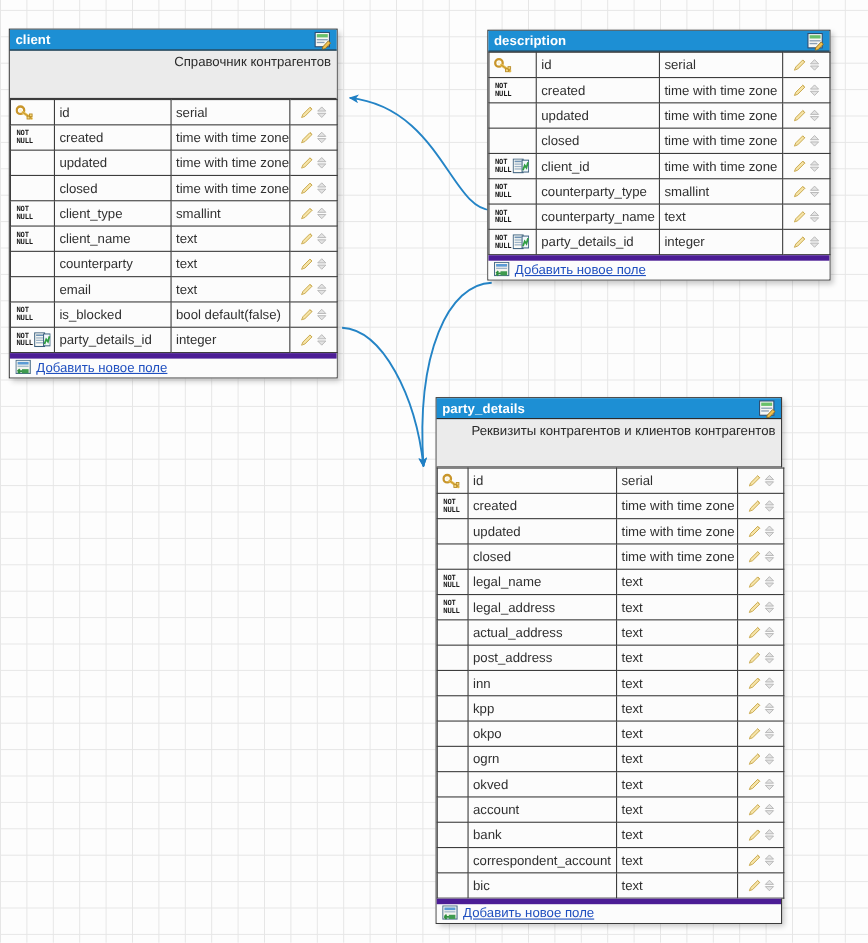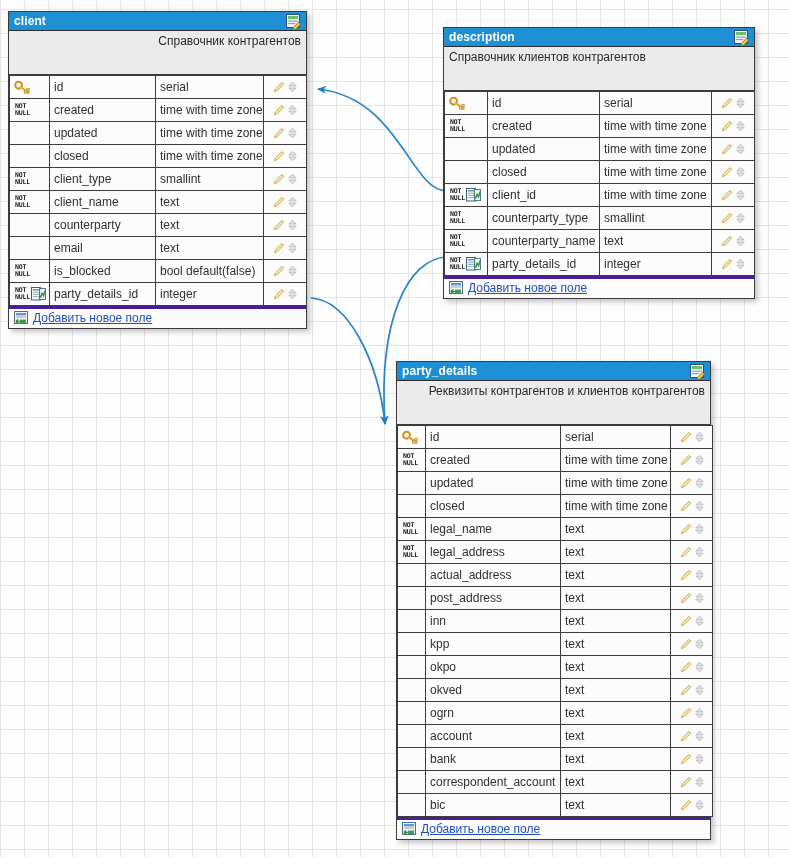--- a/index.html
+++ b/index.html
@@ -143,34 +143,34 @@
     padding: 0 3px;
   }
 
   
   .ent-add {
     display: flex;
     align-items: center;
     gap: 4px;
     padding: 3px 5px 4px 5px;
     background: #fcfcfc;
-    border-top: 3px solid #4c1d95;
+    border-top: 5px solid #4c1d95;
     height: 22px;
   }
   .ent-add-label {
     font-size: 12px;
     color: #1f4fbf;
     text-decoration: underline;
     cursor: pointer;
     white-space: nowrap;
   }
   .icon-addfield { width: 15px; height: 14px; flex: none; }
 
   
-  #ent-client        { left: 8px;   top: 11px;  width: 299px; }
+  #ent-client        { left: 8px;   top: 26px;  width: 299px; }
   #ent-counterparty  { left: 443px; top: 27px;  width: 312px; }
   #ent-partydetails  { left: 396px; top: 361px; width: 315px; }
 
   #ent-client .ent-desc       { min-height: 44px; text-align: right; }
   #ent-counterparty .ent-desc { min-height: 44px; }
   #ent-partydetails .ent-desc { min-height: 44px; text-align: right; }
 </style>
 </head>
 <body>
 
@@ -467,21 +467,20 @@
       <span class="ent-title-icon">
         <svg viewBox="0 0 17 17" width="17" height="17" xmlns="http://www.w3.org/2000/svg">
           <rect x="1.5" y="1.5" width="13" height="13" fill="#f7f7f4" stroke="#2d4f73" stroke-width="1"></rect>
           <rect x="3" y="3" width="10" height="3" fill="#69c06a"></rect>
           <rect x="3" y="7.5" width="10" height="1.2" fill="#8aa0b5"></rect>
           <rect x="3" y="10" width="7" height="1.2" fill="#8aa0b5"></rect>
           <path d="M8.5,14.5 L13.5,9.2 L15.6,11.1 L10.6,16.3 L8,16.8 Z" fill="#f2c14e" stroke="#8a6a1e" stroke-width="0.8"></path>
         </svg>
       </span>
     </div>
-    <div class="ent-desc">Справочник клиентов контрагентов</div>
     <table class="fields">
       <colgroup>
           <col style="width:43px">
           <col style="width:112px">
           <col style="width:112px">
           <col style="width:43px">
         </colgroup>
       <tbody>
           <tr>
             <td class="c-flag">
@@ -958,41 +957,41 @@
                     <path d="M5.5,2.2 L9.2,6 L1.8,6 Z" fill="#e3e3e3" stroke="#b3b3b3" stroke-width="0.8"></path>
                     <path d="M5.5,11.8 L1.8,8 L9.2,8 Z" fill="#e3e3e3" stroke="#b3b3b3" stroke-width="0.8"></path>
                   </svg></span>
               </span>
             </td>
           </tr>
           <tr>
             <td class="c-flag">
               <span class="flagwrap"></span>
             </td>
+            <td class="c-name"><span>ogrn</span></td>
+            <td class="c-type"><span>text</span></td>
+            <td class="c-act">
+              <span class="actcell">
+                <span class="icon-pencil"><svg viewBox="0 0 14 14" width="14" height="14" xmlns="http://www.w3.org/2000/svg">
+                    <path d="M2.2,11.8 L3.4,8.9 L9.8,2.5 L11.6,4.3 L5.2,10.7 Z" fill="#f6e4a8" stroke="#c9a94e" stroke-width="0.9"></path>
+                    <path d="M9.8,2.5 L11.6,4.3" stroke="#c9a94e" stroke-width="0.9"></path>
+                    <path d="M2.2,11.8 L3.9,11.2 L2.9,10.2 Z" fill="#d8bf7c"></path>
+                  </svg></span>
+                <span class="icon-spin"><svg viewBox="0 0 11 14" width="11" height="14" xmlns="http://www.w3.org/2000/svg">
+                    <path d="M5.5,2.2 L9.2,6 L1.8,6 Z" fill="#e3e3e3" stroke="#b3b3b3" stroke-width="0.8"></path>
+                    <path d="M5.5,11.8 L1.8,8 L9.2,8 Z" fill="#e3e3e3" stroke="#b3b3b3" stroke-width="0.8"></path>
+                  </svg></span>
+              </span>
+            </td>
+          </tr>
+          <tr>
+            <td class="c-flag">
+              <span class="flagwrap"></span>
+            </td>
             <td class="c-name"><span>okved</span></td>
-            <td class="c-type"><span>text</span></td>
-            <td class="c-act">
-              <span class="actcell">
-                <span class="icon-pencil"><svg viewBox="0 0 14 14" width="14" height="14" xmlns="http://www.w3.org/2000/svg">
-                    <path d="M2.2,11.8 L3.4,8.9 L9.8,2.5 L11.6,4.3 L5.2,10.7 Z" fill="#f6e4a8" stroke="#c9a94e" stroke-width="0.9"></path>
-                    <path d="M9.8,2.5 L11.6,4.3" stroke="#c9a94e" stroke-width="0.9"></path>
-                    <path d="M2.2,11.8 L3.9,11.2 L2.9,10.2 Z" fill="#d8bf7c"></path>
-                  </svg></span>
-                <span class="icon-spin"><svg viewBox="0 0 11 14" width="11" height="14" xmlns="http://www.w3.org/2000/svg">
-                    <path d="M5.5,2.2 L9.2,6 L1.8,6 Z" fill="#e3e3e3" stroke="#b3b3b3" stroke-width="0.8"></path>
-                    <path d="M5.5,11.8 L1.8,8 L9.2,8 Z" fill="#e3e3e3" stroke="#b3b3b3" stroke-width="0.8"></path>
-                  </svg></span>
-              </span>
-            </td>
-          </tr>
-          <tr>
-            <td class="c-flag">
-              <span class="flagwrap"></span>
-            </td>
-            <td class="c-name"><span>ogrn</span></td>
             <td class="c-type"><span>text</span></td>
             <td class="c-act">
               <span class="actcell">
                 <span class="icon-pencil"><svg viewBox="0 0 14 14" width="14" height="14" xmlns="http://www.w3.org/2000/svg">
                     <path d="M2.2,11.8 L3.4,8.9 L9.8,2.5 L11.6,4.3 L5.2,10.7 Z" fill="#f6e4a8" stroke="#c9a94e" stroke-width="0.9"></path>
                     <path d="M9.8,2.5 L11.6,4.3" stroke="#c9a94e" stroke-width="0.9"></path>
                     <path d="M2.2,11.8 L3.9,11.2 L2.9,10.2 Z" fill="#d8bf7c"></path>
                   </svg></span>
                 <span class="icon-spin"><svg viewBox="0 0 11 14" width="11" height="14" xmlns="http://www.w3.org/2000/svg">
                     <path d="M5.5,2.2 L9.2,6 L1.8,6 Z" fill="#e3e3e3" stroke="#b3b3b3" stroke-width="0.8"></path>

